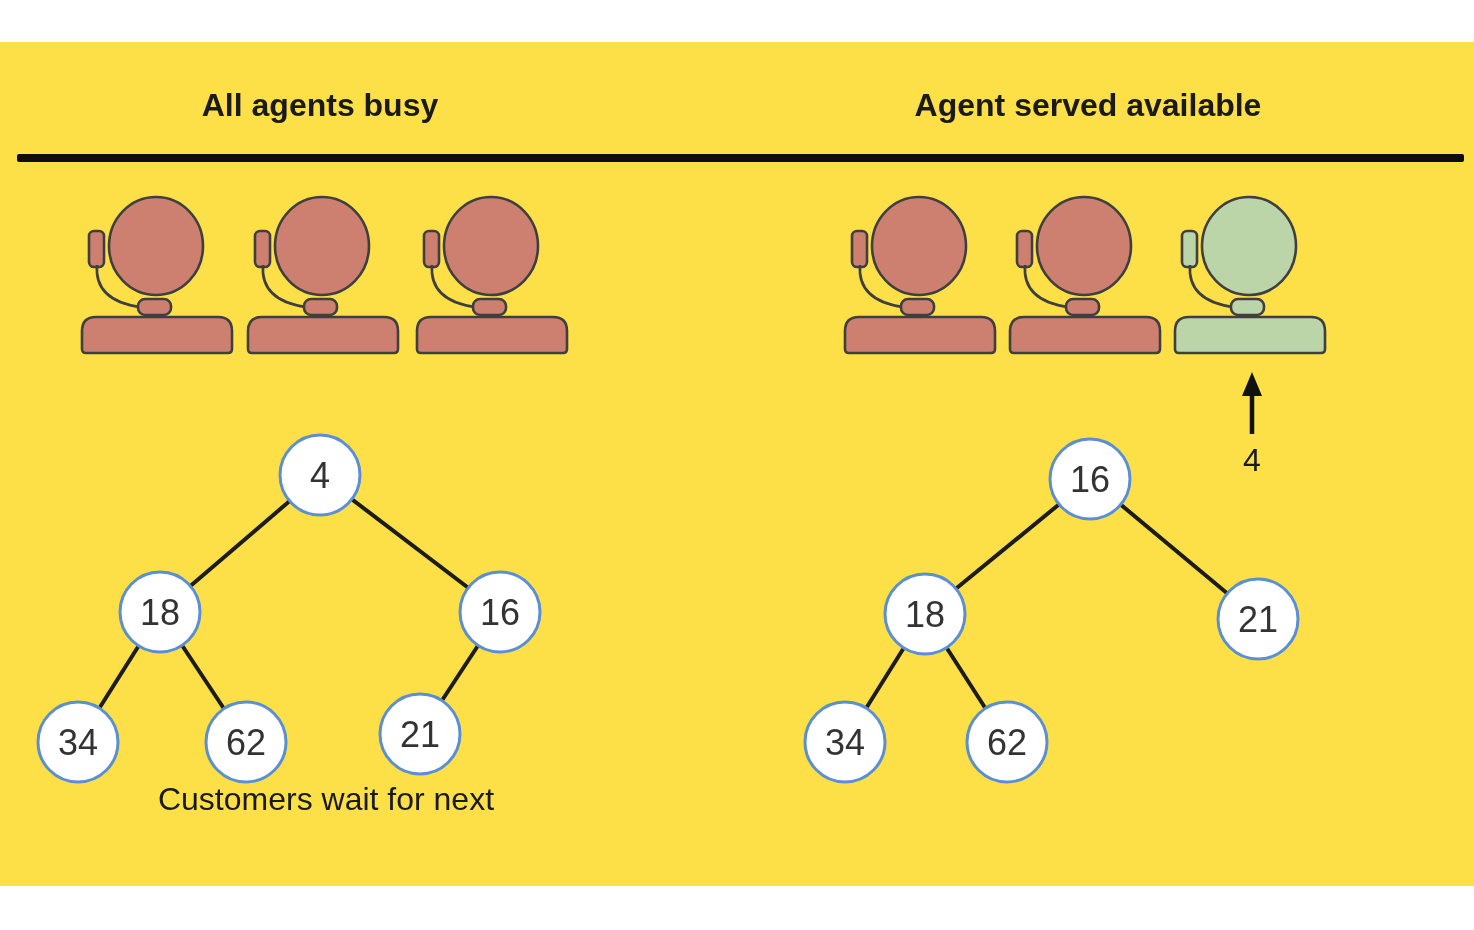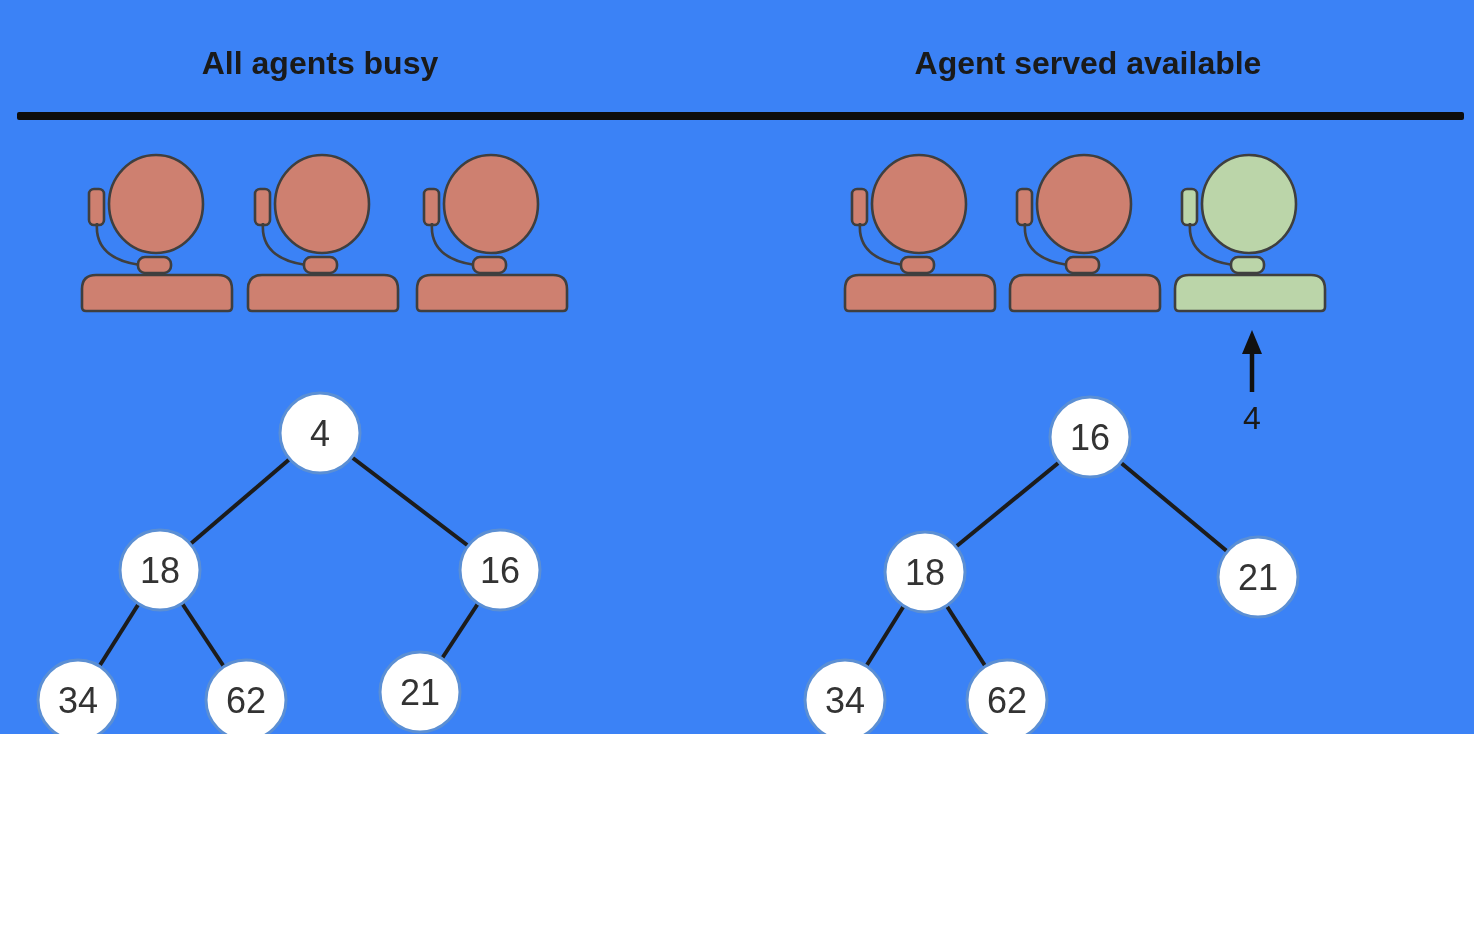--- a/index.html
+++ b/index.html
@@ -1,18 +1,18 @@
 <!DOCTYPE html>
 <html style="--busy: #CE8070; --available: #BBD5A9; --agent-outline: #3F3F3F; --node-fill: #FFFFFF; --node-stroke: #5B8FD4; --node-text: #333333; --edge: #1C1C1C; --ink: #1A1A1A; --divider: #0D0D0D; --arrow: #111111;"><head>
 <meta charset="utf-8">
 <style>
   html,body { margin:0; padding:0; background:#ffffff; }
   .canvas {
-    position:relative; width:1474px; height:734px; background:#3b82f6;
-    font-family:"Liberation Sans", sans-serif; overflow:hidden;
+    position:relative; width:1474px; height:844px; background:#fde047;
+    font-family:"Liberation Sans", sans-serif; overflow:hidden;margin-top:42px;
   }
   .panel-title {
     position:absolute; top:44px; width:500px; text-align:center;
     font-size:32px; font-weight:bold; color:var(--ink,#1a1a1a); line-height:1.2;
   }
   .panel-title.left  { left:70px;  }
   .panel-title.right { left:838px; }
   .divider {
     position:absolute; left:17px; top:112px; width:1447px; height:8px;
     background:var(--divider,#0d0d0d); border-radius:2px;
@@ -104,16 +104,17 @@
     </g>
 
     <g>
       <line class="arrow-line" x1="1252" y1="392" x2="1252" y2="350"></line>
       <polygon class="arrow-head" points="1252,330 1242,354 1262,354"></polygon>
       <text class="dequeued-label" x="1252" y="429">4</text>
     </g>
   </svg>
 
   <div class="caption left">
+    <div>Customers wait for next</div>
   </div>
 
 
 </div>
 
 </body></html>

